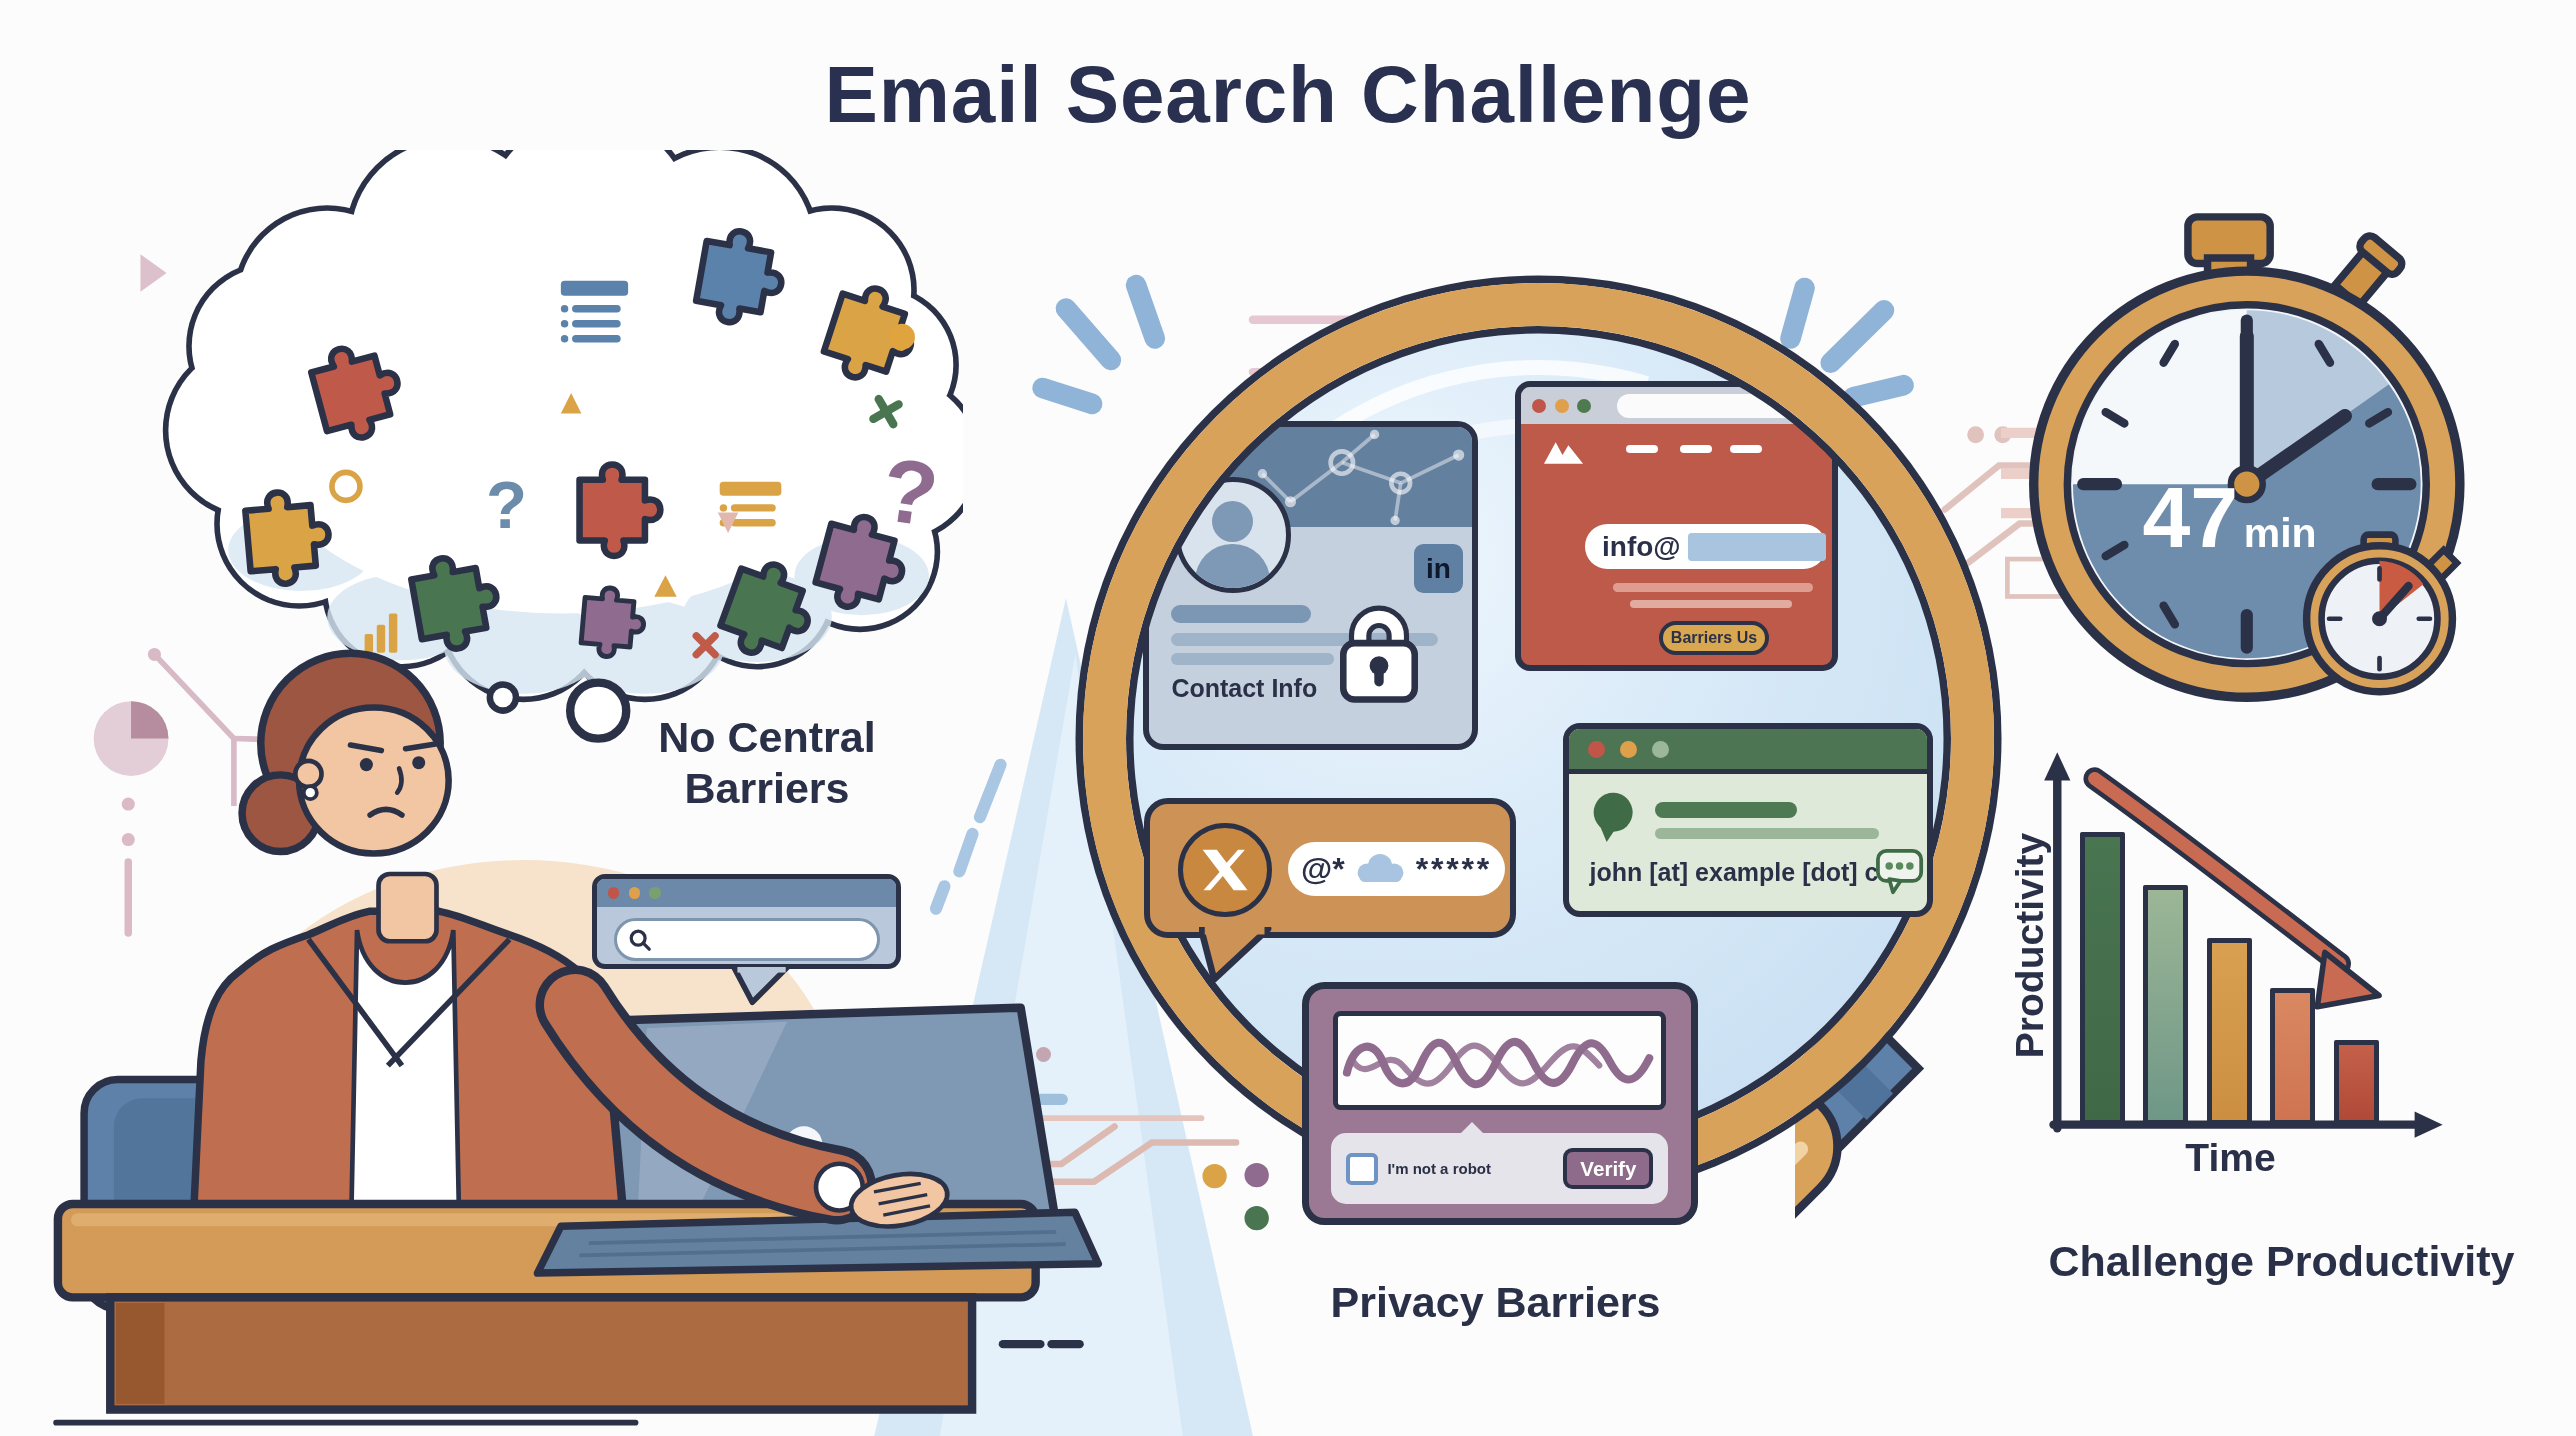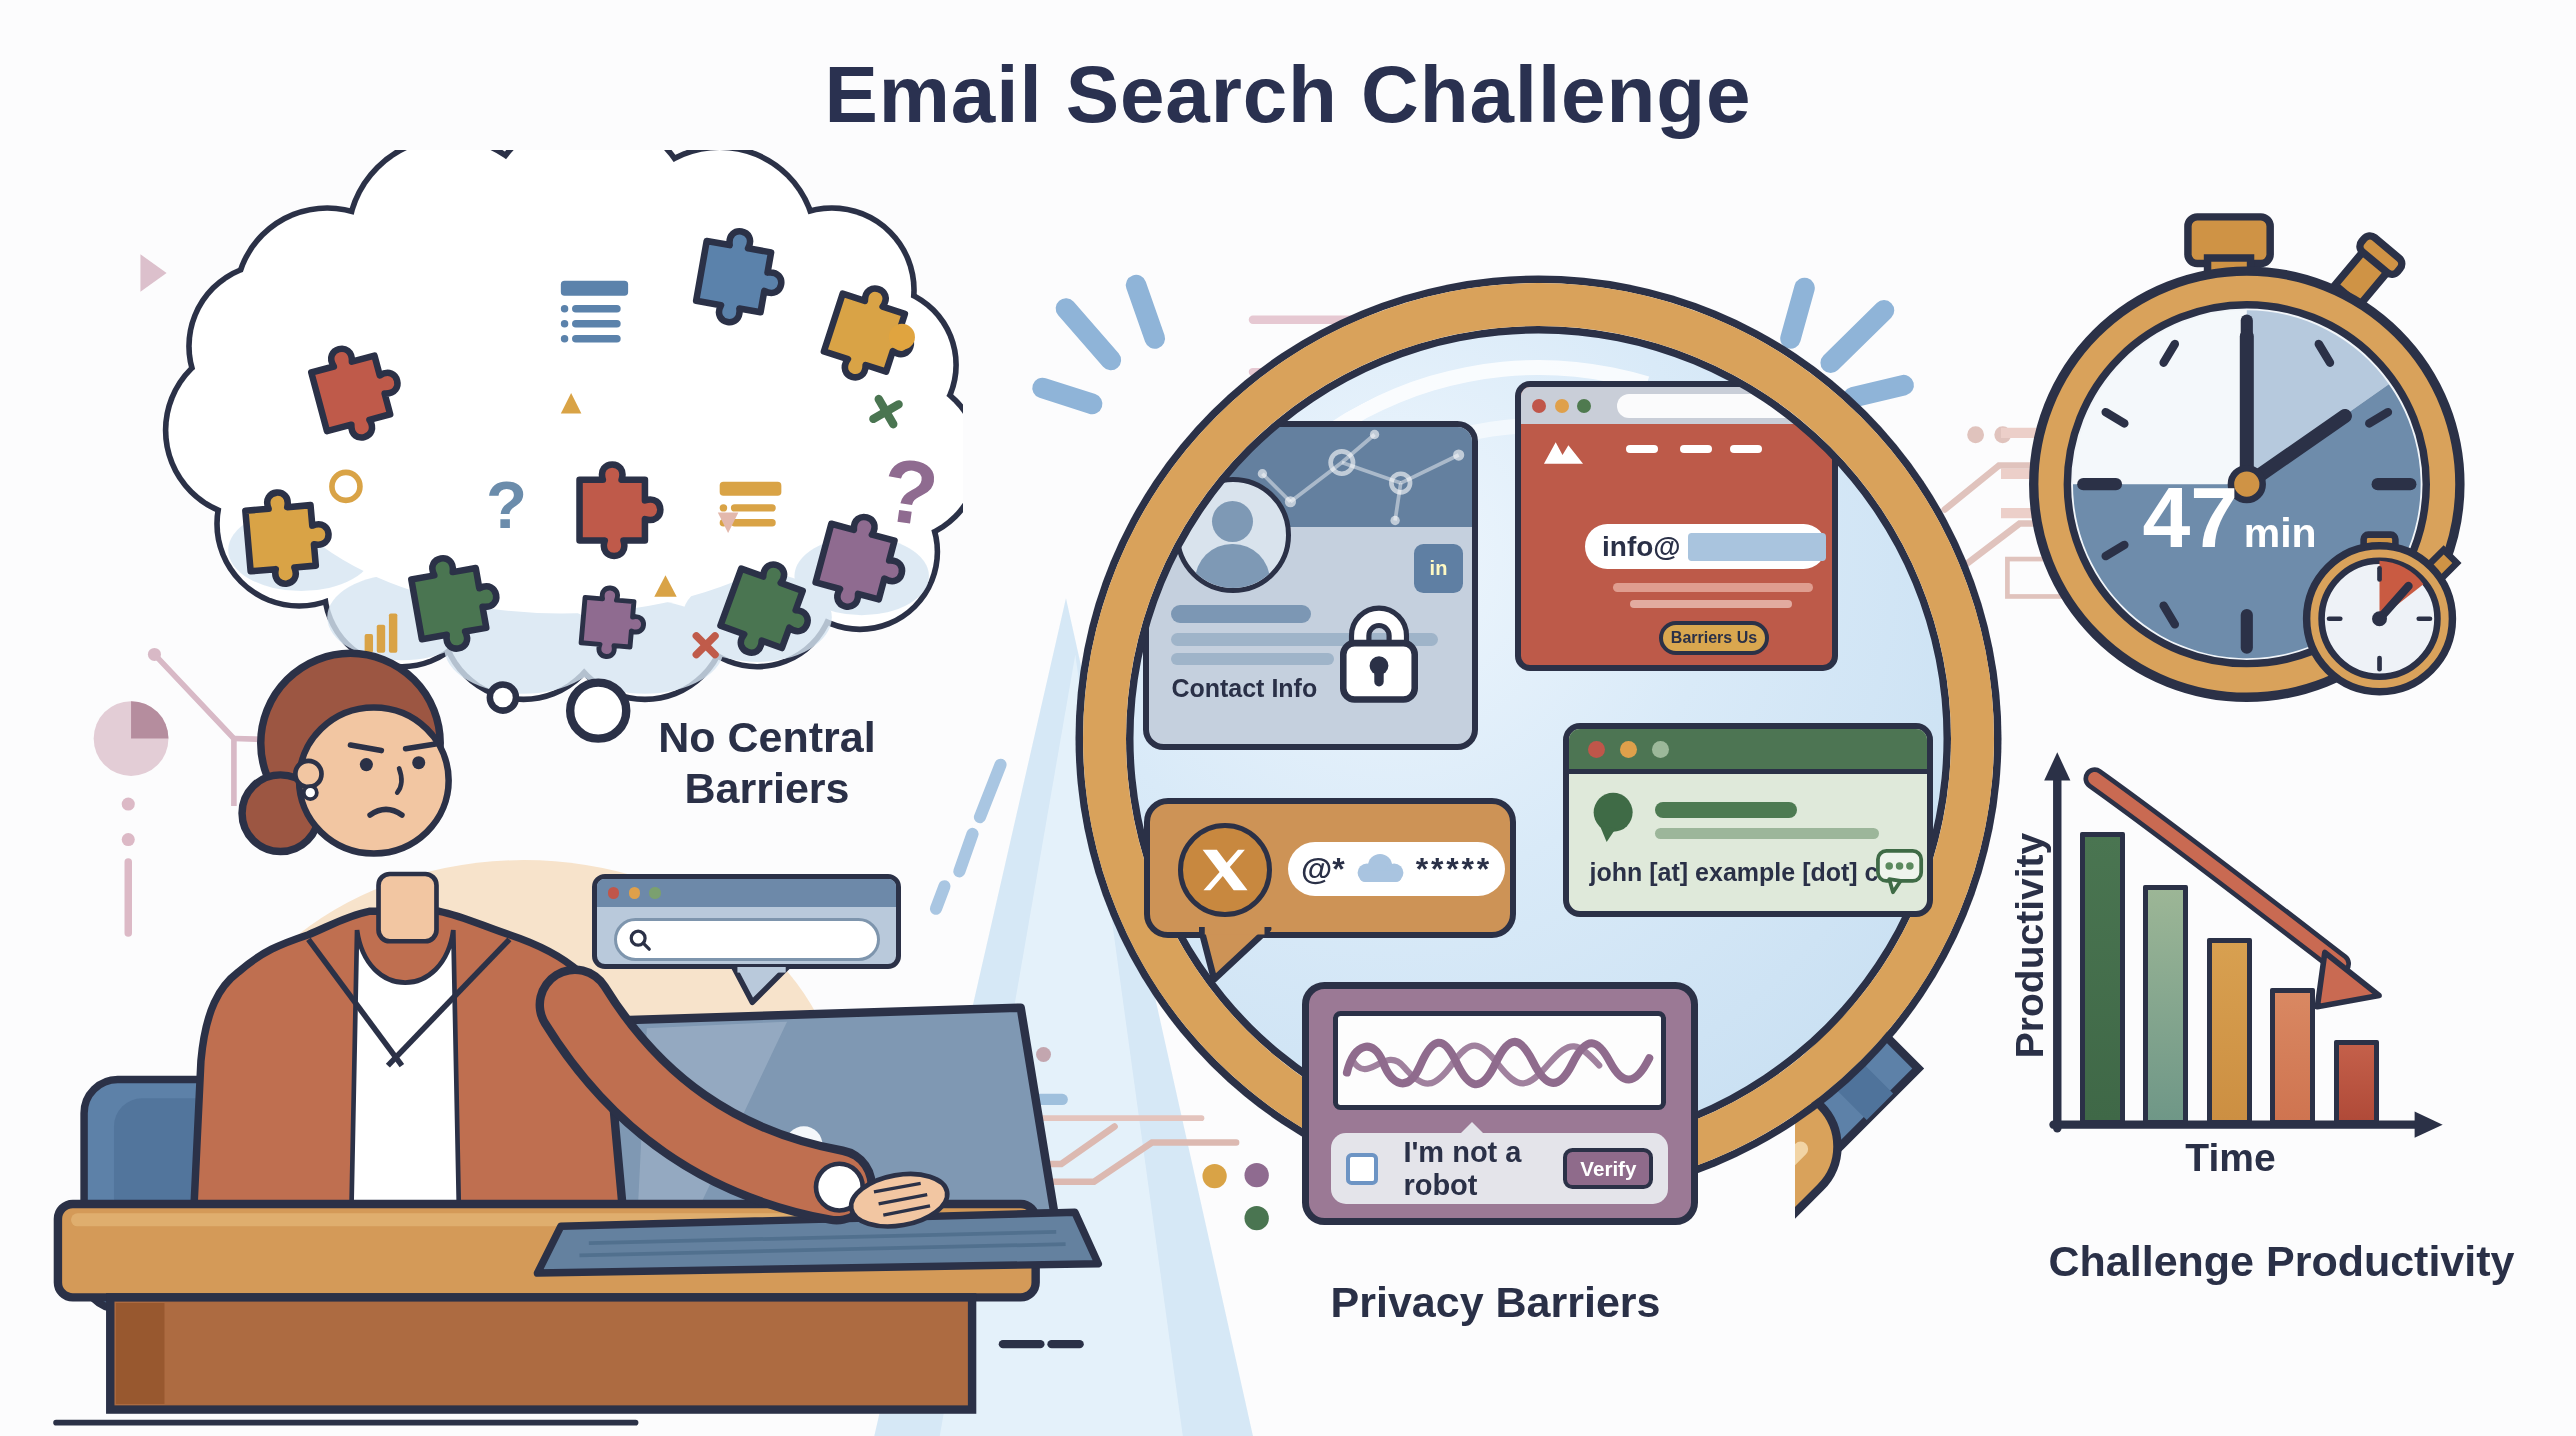--- a/index.html
+++ b/index.html
@@ -43,21 +43,21 @@
   .contact-card { position:absolute; left:16px; top:94px; width:335px; height:329px; border:6.5px solid #2b3147;
                   border-radius:20.6px; background:#c5d0de; overflow:hidden; }
   .cc-header { height:100px; background:#64809f; position:relative; }
   .cc-avatar { position:absolute; left:26px; top:50px; width:116px; height:116px; border-radius:50%;
                background:#d9e3ed; border:5.6px solid #2b3147; overflow:hidden; }
   .cc-avatar::before { content:''; position:absolute; width:41px; height:41px; border-radius:50%;
                background:#7e99b5; left:32px; top:18.7px; }
   .cc-avatar::after { content:''; position:absolute; width:75px; height:49px; border-radius:37px 37px 0 0;
                background:#7e99b5; left:15px; top:62px; }
   .cc-badge { position:absolute; left:265px; top:117px; width:49px; height:49px; border-radius:9.4px;
-              background:#5f7fa3; color:#fef9c3; font-weight:bold; font-size:20px; display:flex;
+              background:#5f7fa3; color:#0f172a; font-weight:bold; font-size:28px; display:flex;
               align-items:center; justify-content:center; }
   .cc-line { position:absolute; border-radius:9.4px; }
   .cc-title { position:absolute; left:22.4px; top:247px; font-size:25px; font-weight:bold; color:#2a3047; }
   .cc-lock { position:absolute; left:183px; top:174px; }
 
   
   .red-browser { position:absolute; left:388px; top:54px; width:323px; height:290px; border:6.5px solid #2b3147;
                  border-radius:15px; background:#bd5a49; overflow:hidden; }
   .rb-header { height:37px; background:#c9ced8; display:flex; align-items:center; padding-left:11.2px; gap:8.4px; position:relative; }
   .rb-pill { position:absolute; left:96px; top:6.5px; width:208px; height:24px; border-radius:12px; background:rgba(255,255,255,.92); }
@@ -92,21 +92,21 @@
   
   .captcha { left:1302px; top:982px; width:396px; height:243px; border:7.5px solid #2b3147; border-radius:22.4px;
              background:#9b7995; z-index:7; }
   .cap-panel { position:absolute; left:24px; top:22.4px; width:333px; height:99px; background:#fdfdfd;
                border:5.6px solid #2b3147; border-radius:7.5px; overflow:hidden; }
   .cap-bar { position:absolute; left:22.4px; top:144px; width:337px; height:71px; border-radius:15px; background:#e4e4ea;
              display:flex; align-items:center; padding:0 15px; }
   .cap-notch { position:absolute; left:150px; top:133px; width:0; height:0;
                border-left:13px solid transparent; border-right:13px solid transparent; border-bottom:13px solid #e4e4ea; }
   .cap-check { width:32px; height:32px; background:#ffffff; border:4.7px solid #6d94c4; border-radius:5.6px; }
-  .cap-label { margin-left:25px; font-size:29px; font-weight:bold; color:#2a3047; flex:1; }
+  .cap-label { margin-left:9px; font-size:15px; font-weight:bold; color:#2a3047; flex:1; }
   .cap-btn { width:90px; height:41px; border-radius:9.4px; background:#8f6b8b; border:4.7px solid #2b3147;
              color:#ffffff; font-weight:bold; font-size:20.6px; display:flex; align-items:center; justify-content:center; }
 
   
   .stopwatch-svg { left:2001px; top:196px; z-index:3; }
   .sw-time { left:2108px; top:468px; width:243px; display:flex; align-items:baseline; justify-content:center;
              z-index:4; color:#ffffff; }
   .sw-val { font-size:86px; font-weight:bold; }
   .sw-unit { font-size:41px; font-weight:bold; margin-left:5.6px; }
 

